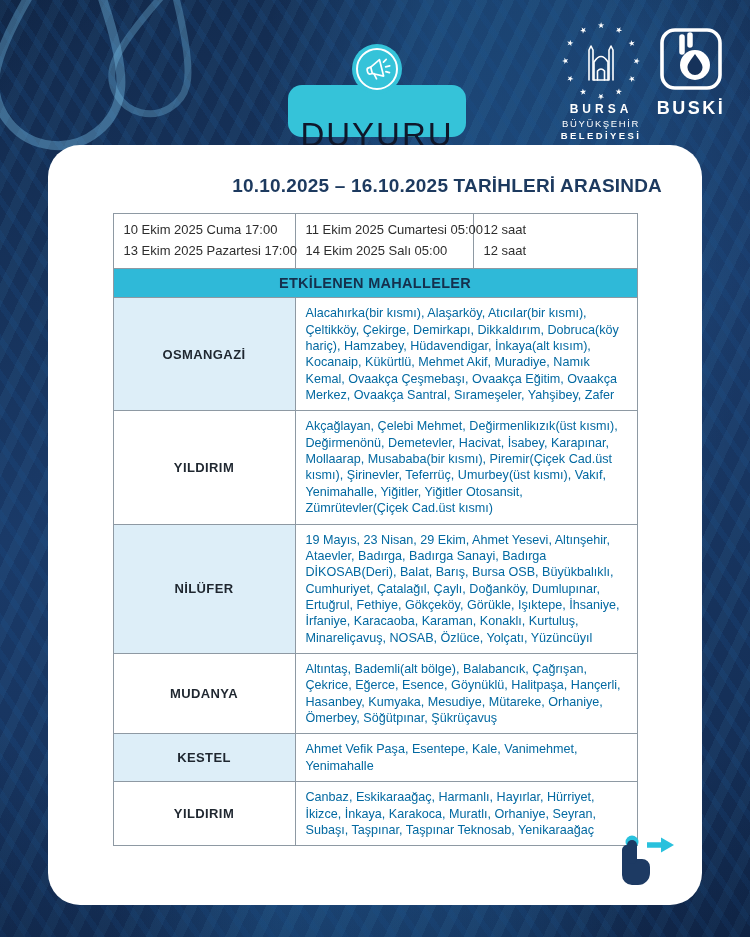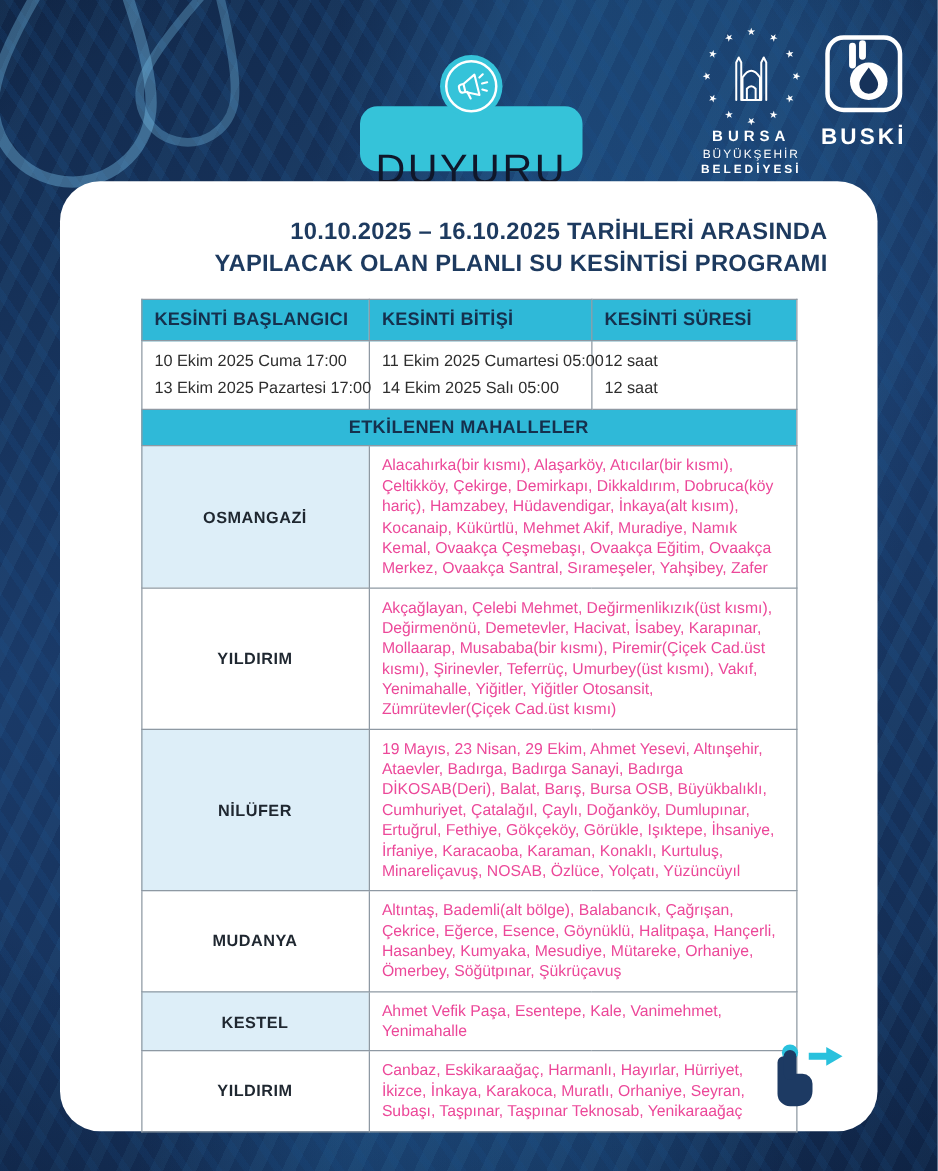--- a/index.html
+++ b/index.html
@@ -72,21 +72,21 @@
   .date-cell { padding:5px 10px 7px; vertical-align:top; color:#2e2e2e; font-size:13px; }
   .date-line { line-height:21px; white-space:nowrap; }
   .section-bar th {
     background:var(--cyan,#2fb9d8); color:#15304d; font-size:14.5px; font-weight:800;
     text-align:center; padding:6px; letter-spacing:.3px;
   }
   .dname {
     text-align:center; font-size:13px; font-weight:700; color:#1f2730; letter-spacing:.4px;
   }
   .dname.alt { background:var(--cellblue,#ddeef8); }
-  .areas { padding:7px 10px; font-size:12.6px; line-height:1.3; color:#ec4899; }
+  .areas { padding:7px 10px; font-size:12.6px; line-height:1.3; color:#0369a1; }
   .swipe-icon { position:absolute; right:26px; bottom:18px; }
 </style>
 </head>
 <body>
 
 <div class="bg-layer bg-base"></div>
 <div class="bg-layer bg-stripes1"></div>
 <div class="bg-layer bg-stripes2"></div>
 <svg class="bg-drops" width="240" height="230" viewBox="0 0 240 230">
   <path d="M85 -30 C85 -30 22 80 22 128 a63 63 0 0 0 126 0 C148 80 85 -30 85 -30 Z" fill="none" stroke="rgba(120,190,230,0.40)" stroke-width="9" transform="rotate(6 85 60)"></path>
@@ -146,35 +146,29 @@
     <path d="M24 11 v15 M32 9 v10" stroke="#fff" stroke-width="5.5" stroke-linecap="round"></path>
     <circle cx="37" cy="39" r="15" fill="#fff"></circle>
     <path d="M37 28 c-4.5 6.5 -7.5 9.5 -7.5 13.5 a7.5 7.5 0 0 0 15 0 c0 -4 -3 -7 -7.5 -13.5 z" fill="#16325a"></path>
   </svg>
   <div class="buski-label">BUSKİ</div>
 </div>
 
 <div class="card">
   <div class="card-title">
     <div>10.10.2025 – 16.10.2025 TARİHLERİ ARASINDA</div>
-    <div>YAPILACAK OLAN PLANLI SU KESİNTİSİ PROGRAMI</div>
   </div>
 
   <table>
     <colgroup>
         <col class="c1">
         <col class="c2">
         <col class="c3">
       </colgroup>
     <tbody>
-        <tr class="sched-head">
-      <th>KESİNTİ BAŞLANGICI</th>
-      <th>KESİNTİ BİTİŞİ</th>
-      <th>KESİNTİ SÜRESİ</th>
-    </tr>
     <tr>
       <td class="date-cell">
         <div class="date-line">10 Ekim 2025 Cuma 17:00</div>
         <div class="date-line">13 Ekim 2025 Pazartesi 17:00</div>
       </td>
       <td class="date-cell">
         <div class="date-line">11 Ekim 2025 Cumartesi 05:00</div>
         <div class="date-line">14 Ekim 2025 Salı 05:00</div>
       </td>
       <td class="date-cell">

